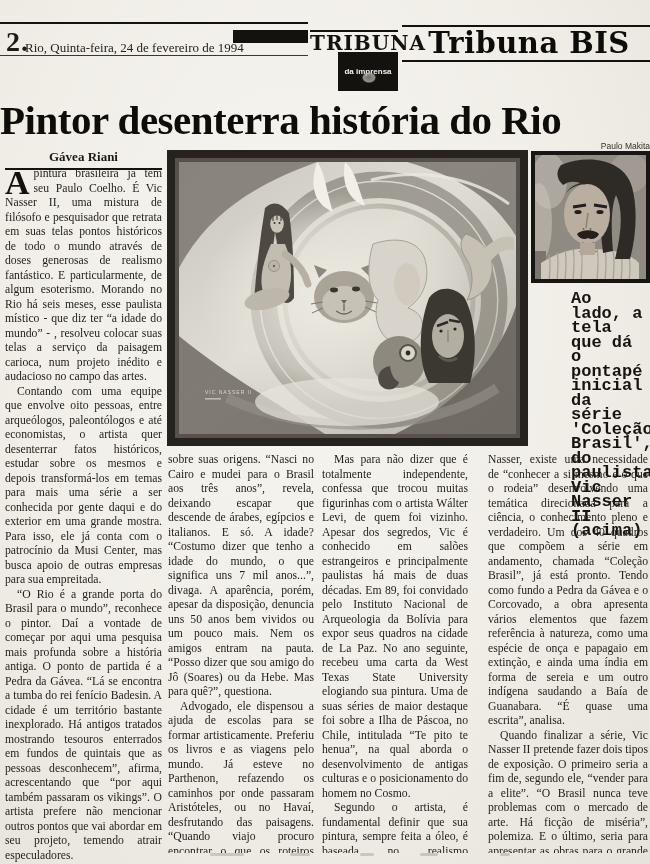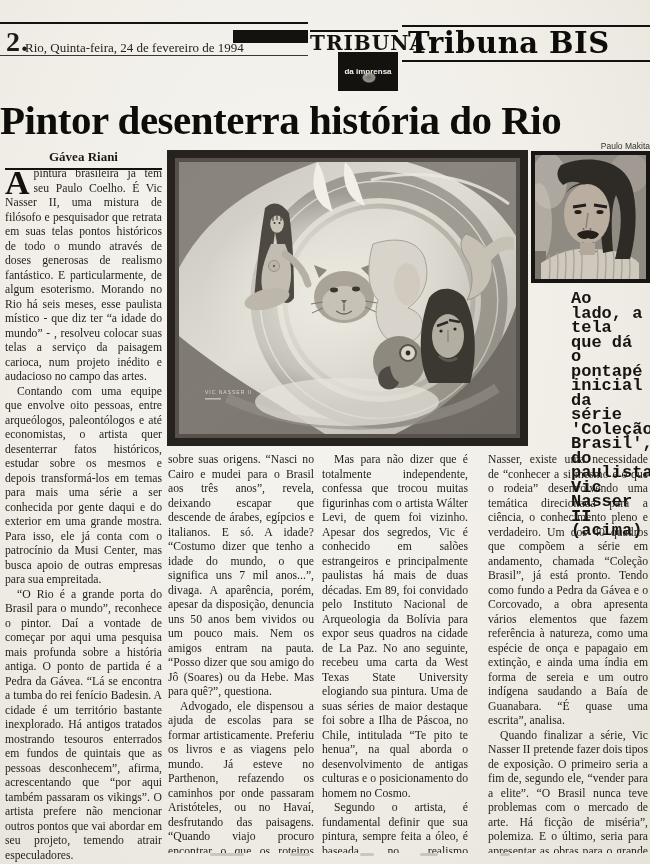--- a/index.html
+++ b/index.html
@@ -35,21 +35,21 @@
   .logo-tag{
     margin-left:28px; margin-top:-3px; background:#14120f; color:#f4f2ec;
     font-family:"Liberation Sans", sans-serif; font-weight:bold;
     font-size:8px; text-align:center; padding:15px 3px; width:60px;
   }
   .ink-smudge{
     position:absolute; left:362px; top:72px; width:14px; height:11px;
     background:radial-gradient(ellipse, #8d897f 0%, #b5b1a7 55%, transparent 75%);
     border-radius:50%; opacity:.8;
   }
-  .bis-block{ position:absolute; left:402px; top:25px; width:248px; }
+  .bis-block{ position:absolute; left:402px; top:25px; width:248px;text-align:center; }
   .bis-rule{ width:248px; height:2px; background:#14120f; }
   .bis-title{
     font-family:"DejaVu Serif", serif; font-weight:bold; font-size:29px;
     line-height:33px; letter-spacing:.5px; color:#0e0c0a; padding-left:6px;
   }
   
   .kicker{
     position:absolute; left:2px; top:64px; width:648px;
     font-style:italic; font-size:28px; letter-spacing:-0.5px;
     white-space:nowrap; color:#17140f;

